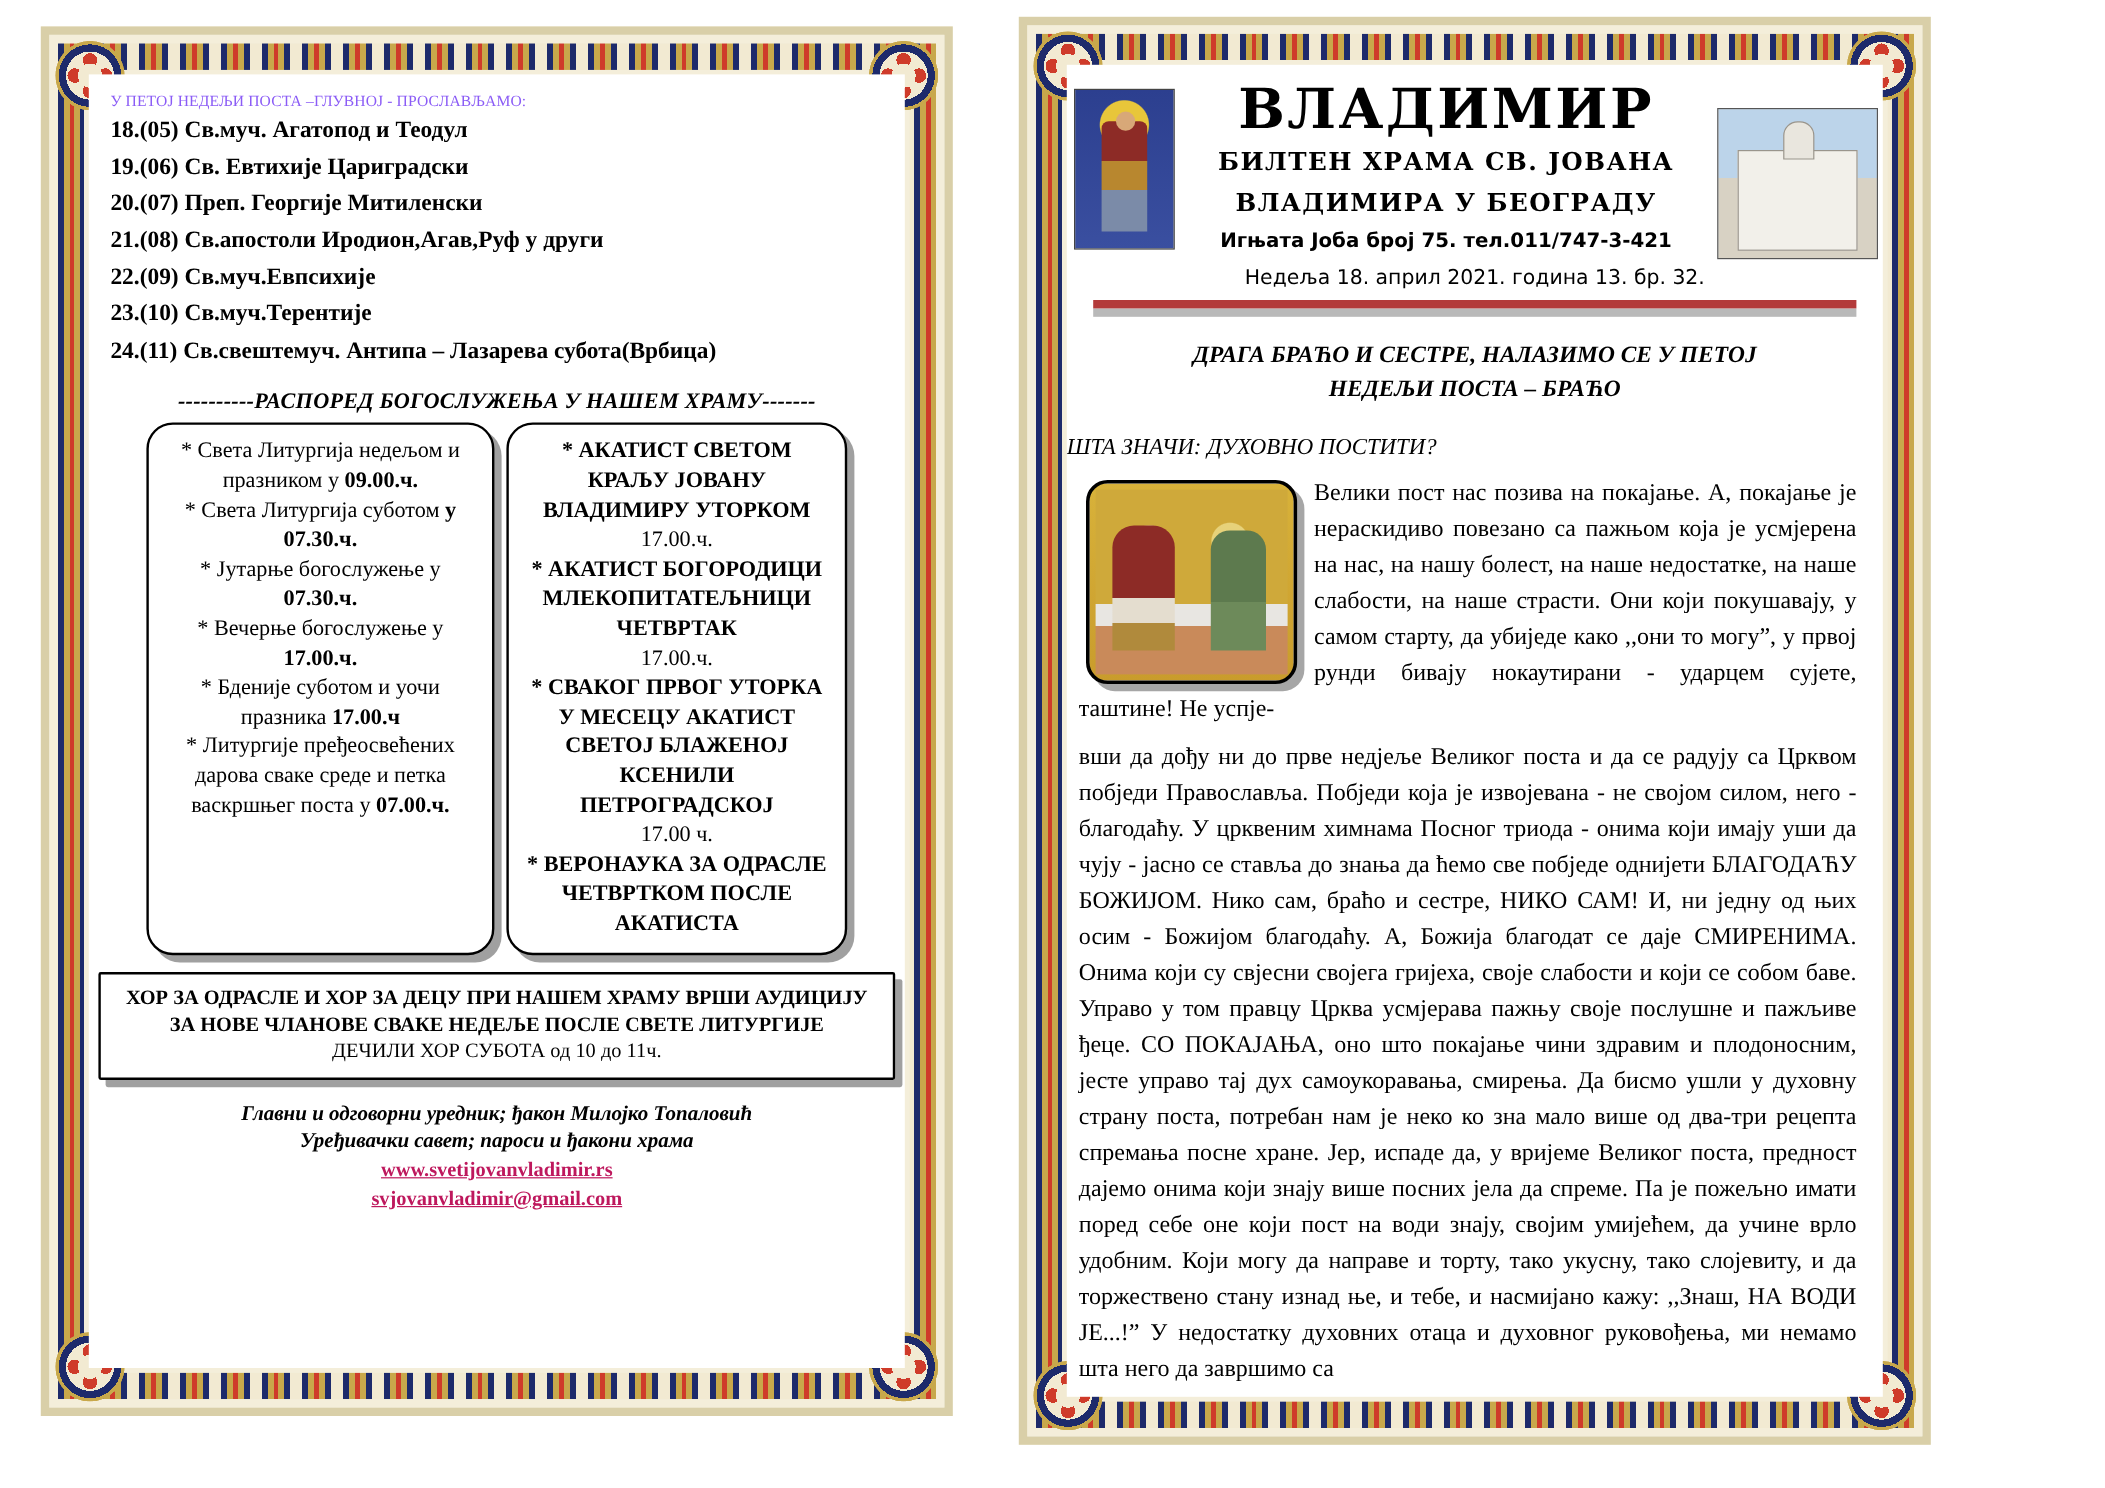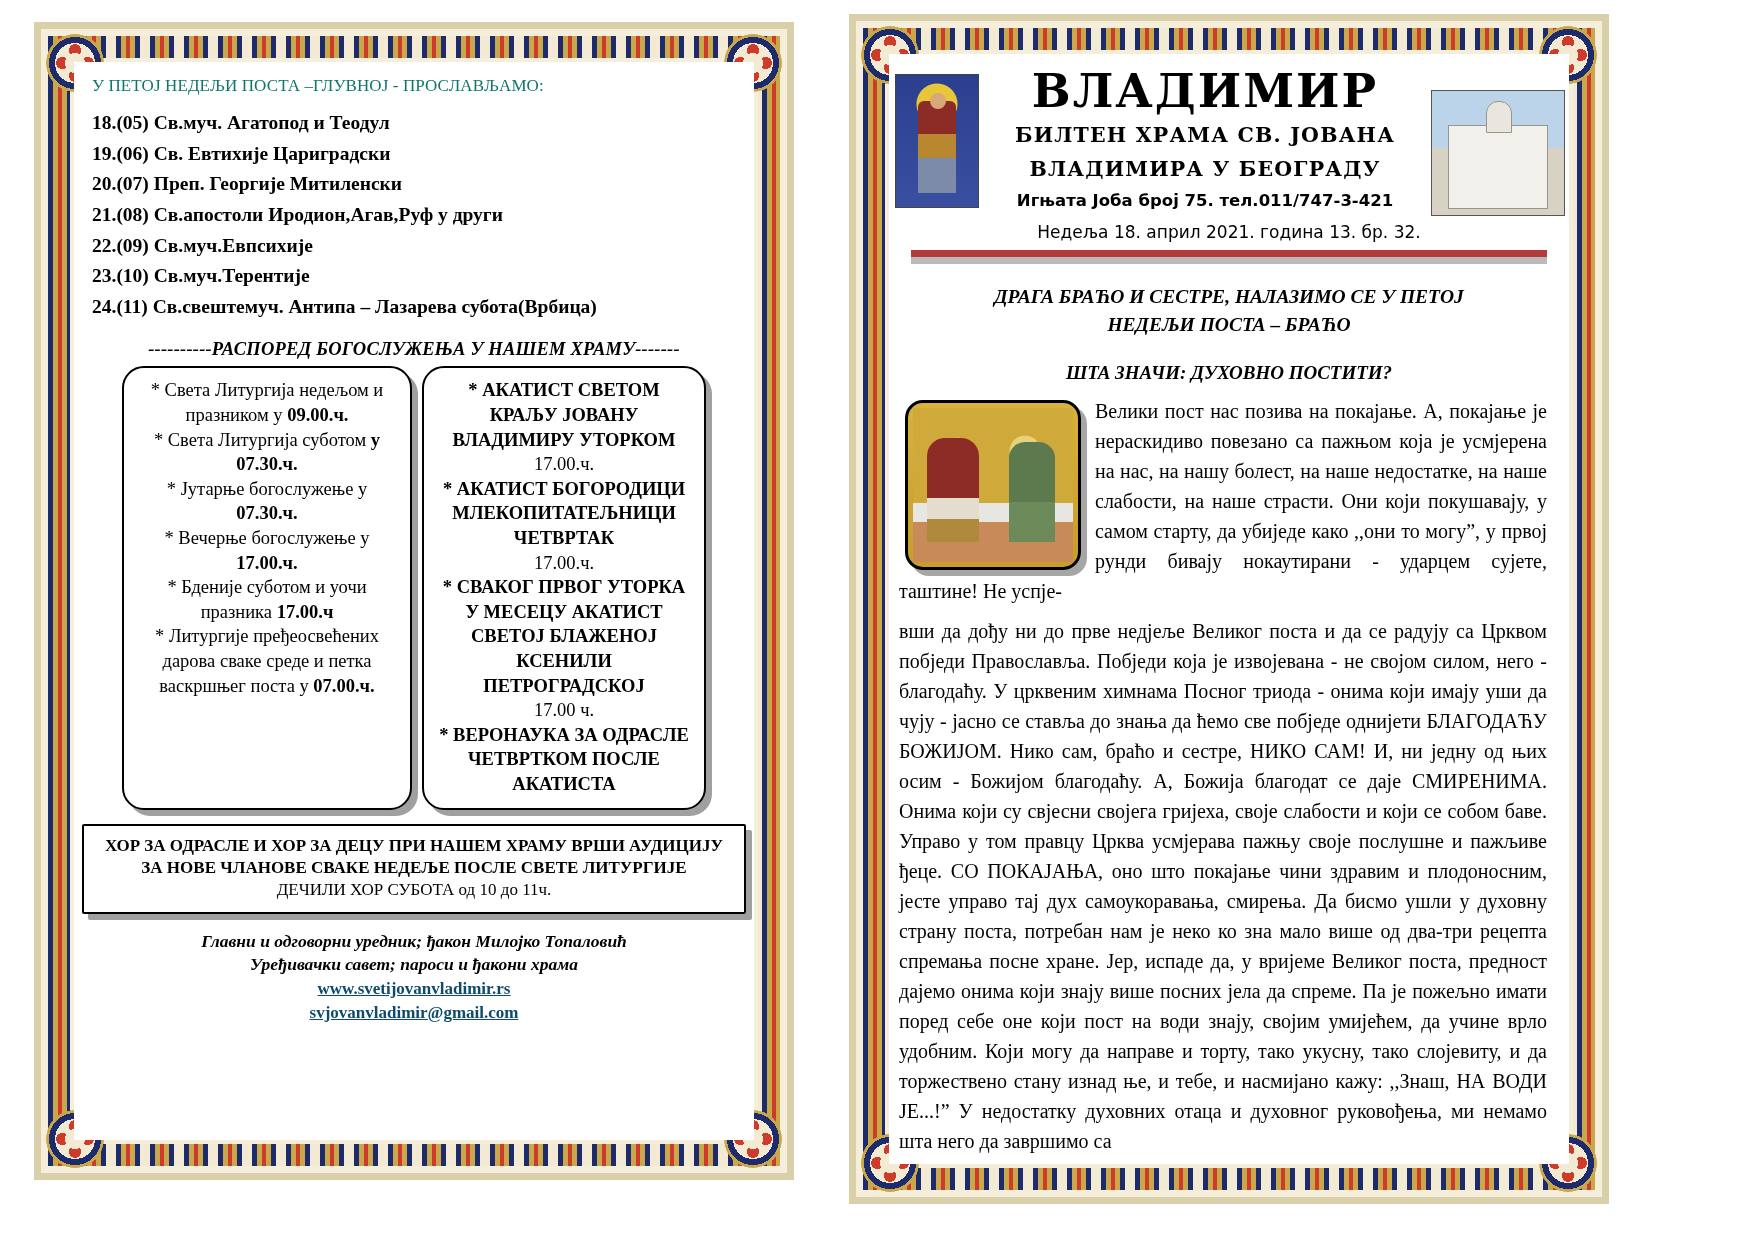--- a/index.html
+++ b/index.html
@@ -79,21 +79,21 @@
   .inner{
     position:absolute;
     left:40px;right:40px;top:40px;bottom:40px;
     background:#ffffff;
     box-sizing:border-box;
     overflow:hidden;
   }
 
   
   .feast-head{
-    font-size:17px;letter-spacing:.1px;margin:14px 0 12px 18px;color:#0f766e;
+    font-size:13px;letter-spacing:.1px;margin:14px 0 2px 18px;color:#8b5cf6;
   }
   .feast-line{
     font-size:19.5px;font-weight:bold;margin:0 0 1px 18px;line-height:1.52;color:#000;
   }
   .sched-title{
     font-style:italic;font-weight:bold;font-size:18.5px;
     text-align:center;margin:18px 0 6px 0;letter-spacing:.2px;
   }
   .boxrow{display:flex;gap:10px;justify-content:center;padding:0 6px;}
   .rbox{
@@ -114,21 +114,21 @@
     box-shadow:6px 6px 0 rgba(128,128,128,.75);
     padding:9px 12px 11px;text-align:center;
     font-size:17px;font-weight:bold;line-height:1.28;
   }
   .choirbox .sub{font-weight:normal;}
   .editor{
     text-align:center;margin-top:16px;
     font-style:italic;font-weight:bold;font-size:17.5px;line-height:1.35;
   }
   .link{
-    display:block;text-align:center;color:#0c4a6e;
+    display:block;text-align:center;color:#be185d;
     text-decoration:underline;font-weight:bold;font-size:17px;line-height:1.4;
   }
 
   
   .masthead{display:flex;align-items:flex-start;padding:6px 4px 0 6px;}
   .icon-saint{
     width:82px;height:132px;margin-top:14px;flex:0 0 auto;
     background:
       radial-gradient(circle at 50% 22%, #e8c63a 0 20px, transparent 21px),
       linear-gradient(#2c3f8f,#3a4fa0);
@@ -177,21 +177,21 @@
   }
   .redrule{
     height:7px;margin:8px 22px 0 22px;background:#b33a3a;
     box-shadow:0 7px 0 #b9b9b9;
   }
   .greet{
     text-align:center;font-style:italic;font-weight:bold;
     font-size:19.5px;line-height:1.45;margin:26px 16px 0 16px;
   }
   .qhead{
-    text-align:center;font-style:italic;font-weight:bold;
+    font-style:italic;font-weight:normal;
     font-size:19px;margin:22px 0 12px 0;
   }
   .picbox{
     float:left;width:176px;height:170px;margin:4px 14px 6px 6px;
     border:3px solid #000;border-radius:18px;
     box-shadow:6px 6px 0 rgba(128,128,128,.7);
     background:linear-gradient(#d8b23a,#c99c2c);
     overflow:hidden;box-sizing:border-box;padding:5px;
   }
   .picbox .inner-pic{

